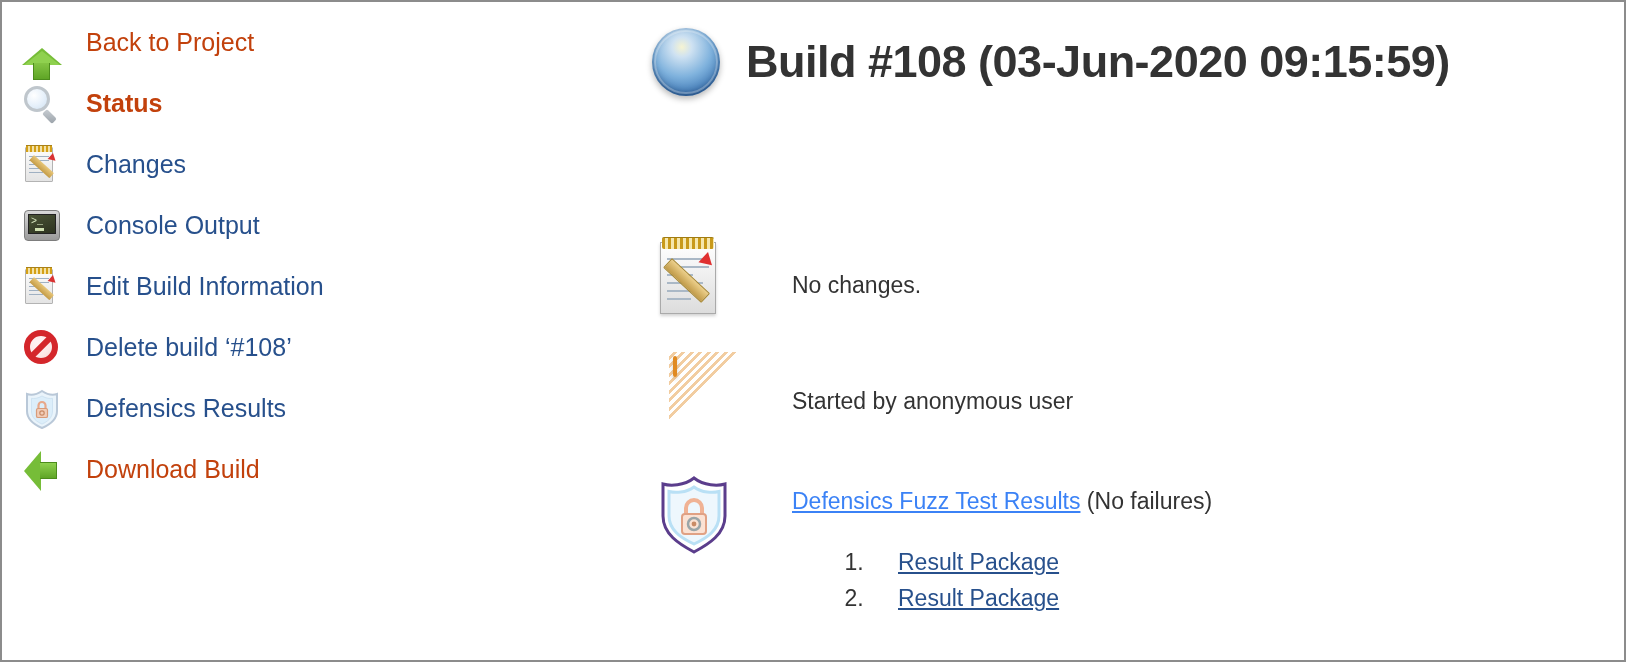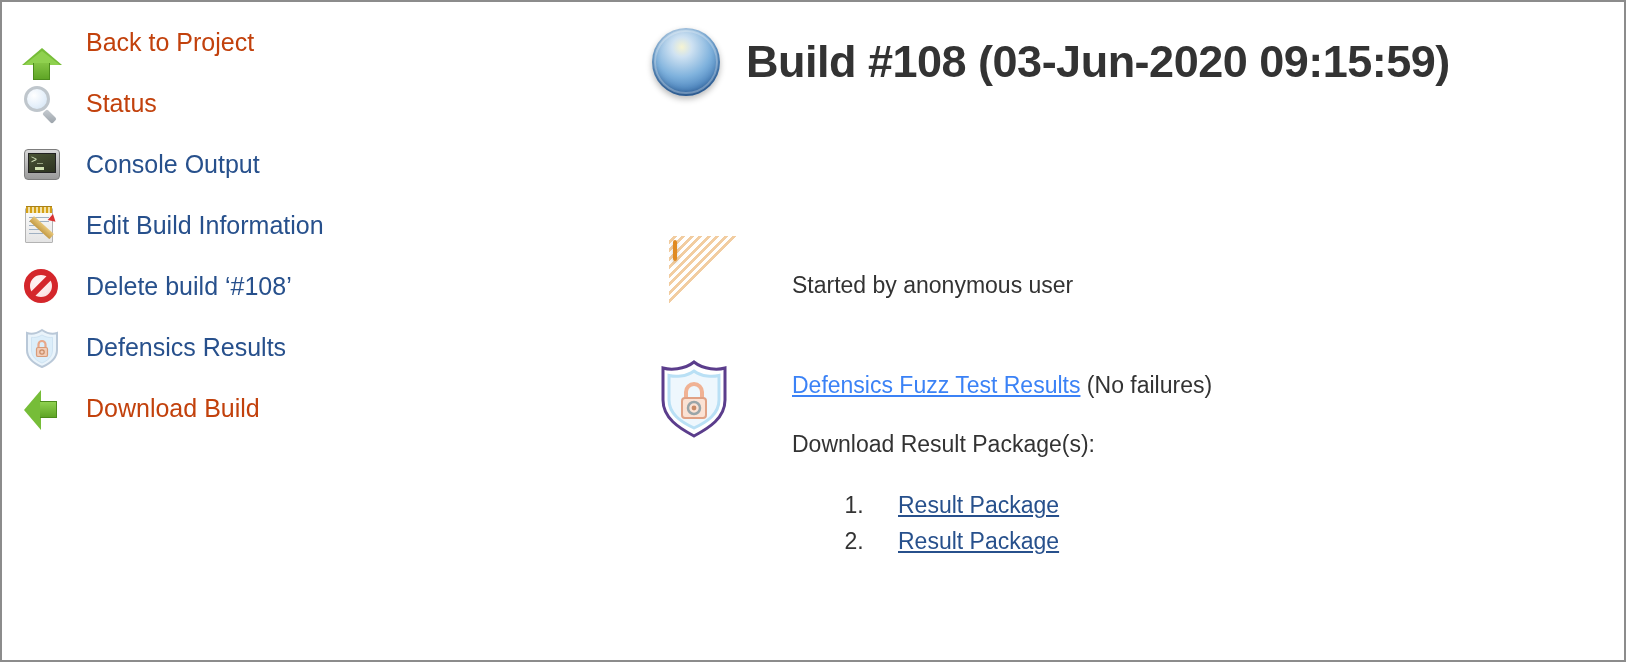--- a/index.html
+++ b/index.html
@@ -43,21 +43,21 @@
     position: relative;
     margin-right: 22px;
   }
   .side-label {
     font-size: 25px;
     line-height: 1;
     white-space: nowrap;
   }
   .lnk-blue  { color: #27508c; }
   .lnk-purple{ color: #c2410c; }
-  .lnk-bold  { font-weight: normal; }
+  .lnk-bold  { font-weight: bold; }
 
   
   .ico-arrow-up {
     width: 0; height: 0;
   }
   .ico-arrow-up .stem {
     position: absolute;
     left: 13px; top: 20px;
     width: 17px; height: 17px;
     background: linear-gradient(180deg,#84c544,#5fa526);
@@ -402,45 +402,59 @@
       </span>
       <span class="side-label lnk-purple">Back to Project</span>
     </a>
 
     <a class="side-item" href="#">
       <span class="side-icon ico-magnifier">
         <span class="handle"></span>
           <span class="glass"></span>
       </span>
       <span class="side-label lnk-purple lnk-bold">Status</span>
-    </a>
-
-
-    <a class="side-item" href="#">
-      <span class="side-icon ico-console">
-        <span class="bezel"></span>
-          <span class="screen"></span>
-        <span class="prompt">&gt;_</span>
-          <span class="cursor"></span>
-      </span>
-      <span class="side-label lnk-blue">Console Output</span>
     </a>
 
     <a class="side-item" href="#">
       <span class="side-icon ico-notepad">
         <span class="pad"></span>
           <span class="rings"></span>
         <span class="line l1"></span>
           <span class="line l2"></span>
           <span class="line l3"></span>
         <span class="line l4"></span>
           <span class="line l5"></span>
         <span class="pencil"></span>
           <span class="pencil-tip"></span>
       </span>
+      <span class="side-label lnk-blue">Changes</span>
+    </a>
+
+    <a class="side-item" href="#">
+      <span class="side-icon ico-console">
+        <span class="bezel"></span>
+          <span class="screen"></span>
+        <span class="prompt">&gt;_</span>
+          <span class="cursor"></span>
+      </span>
+      <span class="side-label lnk-blue">Console Output</span>
+    </a>
+
+    <a class="side-item" href="#">
+      <span class="side-icon ico-notepad">
+        <span class="pad"></span>
+          <span class="rings"></span>
+        <span class="line l1"></span>
+          <span class="line l2"></span>
+          <span class="line l3"></span>
+        <span class="line l4"></span>
+          <span class="line l5"></span>
+        <span class="pencil"></span>
+          <span class="pencil-tip"></span>
+      </span>
       <span class="side-label lnk-blue">Edit Build Information</span>
     </a>
 
     <a class="side-item" href="#">
       <span class="side-icon ico-noentry">
         <span class="ring"></span>
           <span class="bar"></span>
       </span>
       <span class="side-label lnk-blue">Delete build ‘#108’</span>
     </a>
@@ -469,20 +483,35 @@
 
   <div class="main">
 
     <div class="build-header">
       <span class="ball"></span>
       <h1 class="build-title">Build #108 (03-Jun-2020 09:15:59)</h1>
     </div>
 
     <div class="rows">
 
+      <div class="row">
+        <span class="row-icon big-notepad">
+          <span class="pad"></span>
+            <span class="rings"></span>
+          <span class="line n1"></span>
+            <span class="line n2"></span>
+            <span class="line n3"></span>
+          <span class="line n4"></span>
+            <span class="line n5"></span>
+            <span class="line n6"></span>
+          <span class="pencil"></span>
+            <span class="tip"></span>
+        </span>
+        <span class="row-text">No changes.</span>
+      </div>
 
       <div class="row">
         <span class="row-icon">
           <span class="diamond-wrap"><span class="diamond"><span class="zig"></span></span></span>
         </span>
         <span class="row-text">Started by anonymous user</span>
       </div>
 
       <div class="row r-shield">
         <span class="row-icon">
@@ -492,21 +521,20 @@
             <path d="M38 44 L38 36 A8 8 0 0 1 54 36 L54 44" fill="none" stroke="#f0b294" stroke-width="4"></path>
             <rect x="34" y="42" width="24" height="20" rx="3" fill="#fbe2d4" stroke="#e0a184" stroke-width="2"></rect>
             <circle cx="46" cy="52" r="6" fill="none" stroke="#9aa5a8" stroke-width="2.5"></circle>
             <circle cx="46" cy="52" r="2.4" fill="#c98b66"></circle>
           </svg>
         </span>
         <span class="row-text links">
           <span class="nowrap">
             <a class="u" href="#">Defensics Fuzz Test Results</a><span> (No failures)</span>
           </span>
-          <div class="dl-label">Download Result Package(s):</div>
           <ol class="pkg-list">
             <li>
               <a href="#">Result Package</a>
             </li>
             <li>
               <a href="#">Result Package</a>
             </li>
           </ol>
         </span>
       </div>

